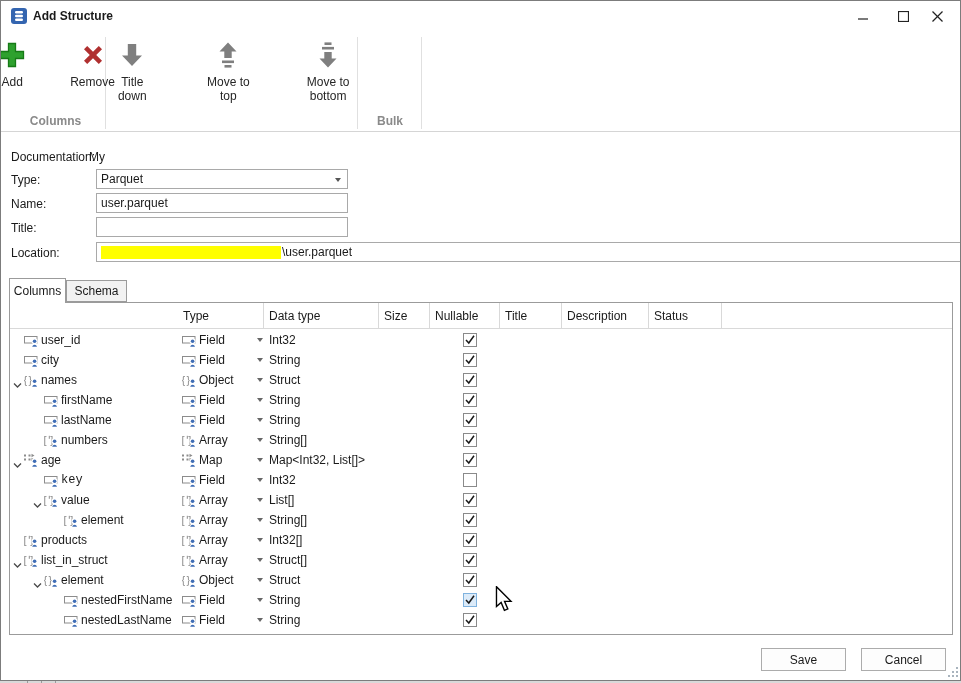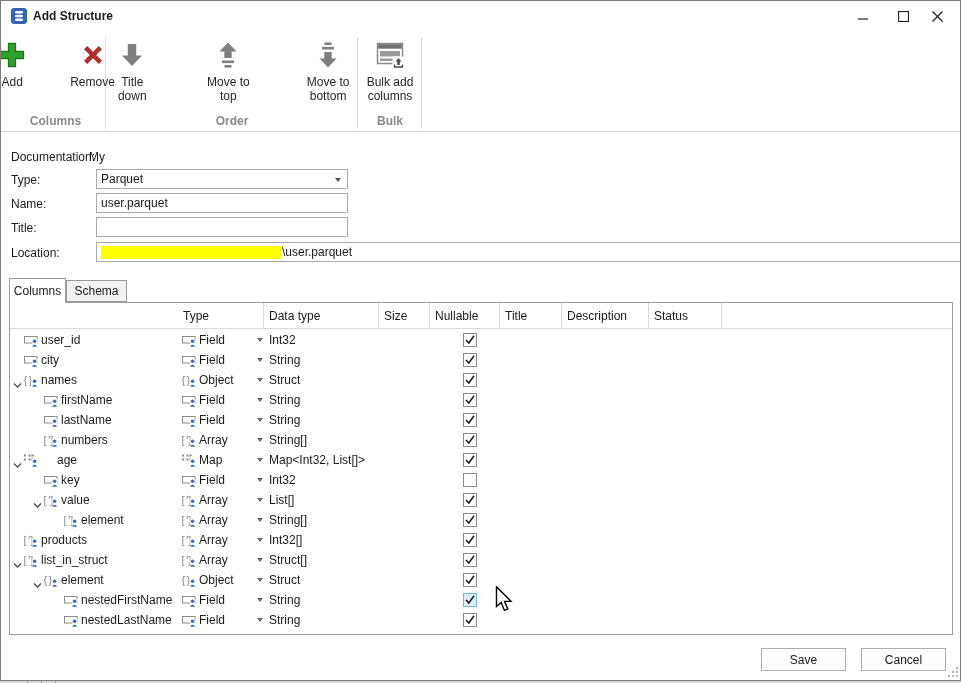--- a/index.html
+++ b/index.html
@@ -133,39 +133,22 @@
           </div>
           <div class="rbtn">
             <span class="ricon"><svg width="32" height="32" viewBox="0 0 32 32">
                 <rect x="12.5" y="3.4" width="7" height="2.6" fill="#7f7f7f"></rect>
                 <rect x="10" y="7.9" width="12" height="2.6" fill="#7f7f7f"></rect>
                 <path d="M16 28.5 L24.5 19.5 H19.7 V13 H12.3 V19.5 H7.5 Z" fill="#7f7f7f"></path>
               </svg></span>
             <span class="rlabel" style="max-width: 62px;">Move to bottom</span>
           </div>
         </div>
-        <div class="rg-label">Order</div>
       </div>
       <div class="rgroup" style="left: 358px; width: 62px;">
-        <div class="rg-buttons">
-          <div class="rbtn">
-            <span class="ricon"><svg width="32" height="32" viewBox="0 0 32 32">
-                <rect x="3.5" y="4.5" width="25" height="20" fill="#fff" stroke="#8a8a8a" stroke-width="1.5"></rect>
-                <rect x="4.2" y="5.2" width="23.6" height="4.5" fill="#6f6f6f"></rect>
-                <rect x="6" y="12" width="20" height="5.5" fill="#9a9a9a"></rect>
-                <rect x="6" y="19.5" width="14" height="2.5" fill="#9a9a9a"></rect>
-                <g>
-                  <rect x="18.5" y="17.5" width="12" height="12" fill="#fff"></rect>
-                  <path d="M24.5 19 L27.5 22.5 H25.8 V26 H23.2 V22.5 H21.5 Z" fill="#4a4a4a"></path>
-                  <path d="M20.5 25.5 V28 H28.5 V25.5" fill="none" stroke="#4a4a4a" stroke-width="1.4"></path>
-                </g>
-              </svg></span>
-            <span class="rlabel" style="max-width: 62px;">Bulk add columns</span>
-          </div>
-        </div>
         <div class="rg-label">Bulk</div>
       </div>
     </div>
 
   <span class="form-label" style="top:149px">Documentation:</span>
   <span class="form-value" style="left:88px; top:149px">My</span>
 
   <span class="form-label" style="top:172px">Type:</span>
   <div class="tbox combo" style="left:95px; top:168px; width:252px">
     <span>Parquet</span>
@@ -403,21 +386,21 @@
                 <rect x="4.5" y="5.5" width="2" height="2"></rect>
                 <path d="M7.5 4.8 L10.5 6.5 L7.5 8.2 Z"></path>
               </g>
               <g>
                 <circle cx="10.6" cy="8.2" r="3" fill="#fff"></circle>
                 <path d="M7.4 14 C8 10.2 13.2 10.2 13.8 14 Z" fill="#fff"></path>
                 <circle cx="10.6" cy="8.2" r="1.8" fill="#3f6db5"></circle>
                 <path d="M8.2 13.7 C8.8 11 12.4 11 13 13.7 Z" fill="#3f6db5"></path>
               </g>
             </svg></span>
-          <span class="cell-text" style="left: 31px; margin-left: 16px;">age</span>
+          <span class="cell-text" style="left: 31px;">age</span>
           <span class="tree-icon" style="left: 172px;"><svg width="14" height="14" viewBox="0 0 14 14">
               <g fill="#8c8c8c">
                 <rect x="0" y="1.5" width="2" height="2"></rect>
                 <rect x="4.5" y="1.5" width="2" height="2"></rect>
                 <path d="M7.5 0.8 L10.5 2.5 L7.5 4.2 Z"></path>
                 <rect x="0" y="5.5" width="2" height="2"></rect>
                 <rect x="4.5" y="5.5" width="2" height="2"></rect>
                 <path d="M7.5 4.8 L10.5 6.5 L7.5 8.2 Z"></path>
               </g>
               <g>
@@ -439,21 +422,21 @@
         <div class="grow" style="top: 167px;">
           <span class="tree-icon" style="left: 34px;"><svg width="14" height="14" viewBox="0 0 14 14">
               <rect x="0.5" y="3.5" width="12.5" height="6.5" fill="none" stroke="#8c8c8c"></rect>
               <g>
                 <circle cx="10.6" cy="8.2" r="3" fill="#fff"></circle>
                 <path d="M7.4 14 C8 10.2 13.2 10.2 13.8 14 Z" fill="#fff"></path>
                 <circle cx="10.6" cy="8.2" r="1.8" fill="#3f6db5"></circle>
                 <path d="M8.2 13.7 C8.8 11 12.4 11 13 13.7 Z" fill="#3f6db5"></path>
               </g>
             </svg></span>
-          <span class="cell-text" style="left: 51px;">key</span>
+          <span class="cell-text" style="left: 51px; font-family: Liberation Mono, monospace;">key</span>
           <span class="tree-icon" style="left: 172px;"><svg width="14" height="14" viewBox="0 0 14 14">
               <rect x="0.5" y="3.5" width="12.5" height="6.5" fill="none" stroke="#8c8c8c"></rect>
               <g>
                 <circle cx="10.6" cy="8.2" r="3" fill="#fff"></circle>
                 <path d="M7.4 14 C8 10.2 13.2 10.2 13.8 14 Z" fill="#fff"></path>
                 <circle cx="10.6" cy="8.2" r="1.8" fill="#3f6db5"></circle>
                 <path d="M8.2 13.7 C8.8 11 12.4 11 13 13.7 Z" fill="#3f6db5"></path>
               </g>
             </svg></span>
           <span class="cell-text" style="left: 189px;">Field</span>

